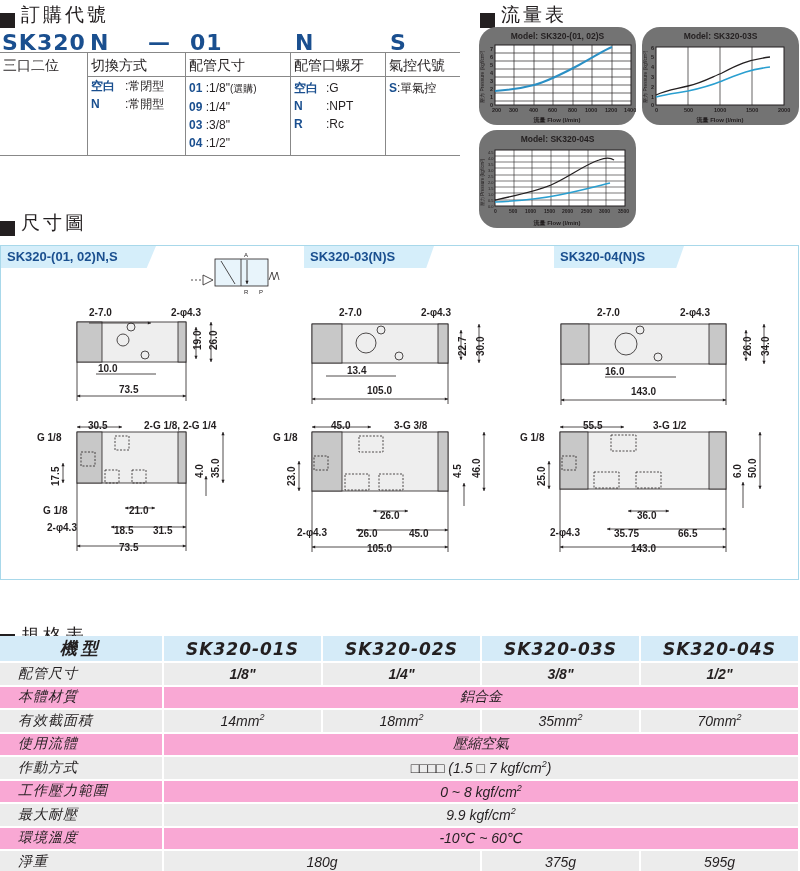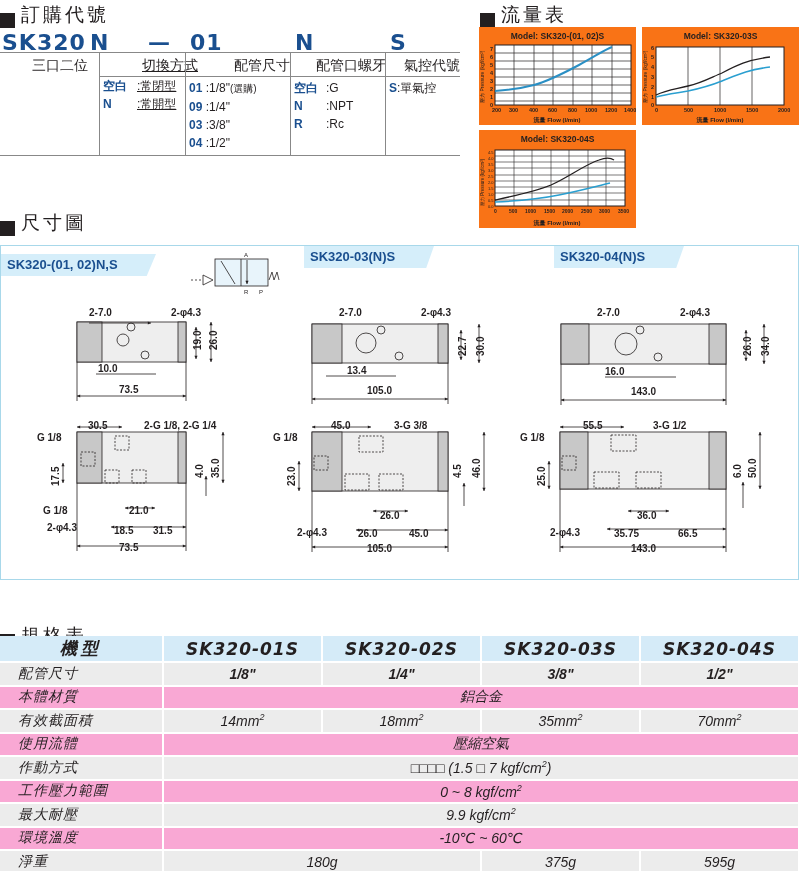--- a/index.html
+++ b/index.html
@@ -5,26 +5,26 @@
   * { box-sizing: border-box; margin: 0; padding: 0; }
   body { width: 800px; height: 871px; background: #ffffff; font-family: "Liberation Sans", "DejaVu Sans", sans-serif; color: #231f20; position: relative; overflow: hidden; }
   .abs { position: absolute; }
   .sec-title { position: absolute; font-size: 19px; letter-spacing: 3px; color: #231f20; display: flex; align-items: flex-end; }
   .sec-title .sq { width: 15px; height: 15px; background: #231f20; margin-right: 6px; display: inline-block; }
   
   .code-row { position: absolute; top: 30px; left: 2px; font-size: 22px; font-weight: bold; color: #1a4f8f; letter-spacing: 1px; font-family: "DejaVu Sans", sans-serif; }
   .order-table { position: absolute; top: 52px; left: 0; width: 460px; border-top: 1.5px solid #888; border-bottom: 1.5px solid #888; height: 104px; }
   .ocol { position: absolute; top: 0; height: 102px; border-left: 1px solid #888; padding-left: 3px; }
   .ocol.first { border-left: none; }
-  .ohead { font-size: 14px; height: 24px; line-height: 24px; border-bottom: 1px solid #888; margin-left: -3px; padding-left: 3px; text-align: right; }
+  .ohead { font-size: 14px; height: 24px; line-height: 24px; border-bottom: 1px solid #888; margin-left: -3px; padding-left: 3px; }
   .oline { font-size: 12px; line-height: 18px; white-space: nowrap; }
   .blue { color: #1a4f8f; font-weight: bold; }
   .small { font-size: 10px; }
   
-  .chart { position: absolute; background: #f97316; }
+  .chart { position: absolute; background: #737373; border-radius: 18px; }
   .chart-title { position: absolute; width: 100%; text-align: center; font-size: 8.5px; font-weight: bold; top: 4px; }
   .chart svg { position: absolute; left: 0; top: 0; }
   
   .dim-box { position: absolute; left: 0; top: 245px; width: 799px; height: 335px; border: 1px solid #a8d8ea; border-top: 1.5px solid #a8d8ea; }
   .dim-tab { position: absolute; height: 22px; background: #d5eefa; color: #1a4f8f; font-weight: bold; font-size: 13px; line-height: 22px; padding-left: 6px; }
   
   .spec { position: absolute; left: 0; top: 636px; width: 800px; border-collapse: collapse; }
   .spec td { height: 23.5px; font-size: 14px; border-right: 2px solid #fff; border-bottom: 2px solid #fff; text-align: center; font-style: italic; }
   .spec tr.hdr td { background: #d5ebf8; font-size: 17px; font-weight: bold; height: 26px; font-family: "DejaVu Sans", sans-serif; letter-spacing: 1px; }
   .spec tr.g td { background: #ececec; }
@@ -46,21 +46,21 @@
   <span class="abs" style="left:88px">N</span>
   <span class="abs" style="left:146px">—</span>
   <span class="abs" style="left:188px">01</span>
   <span class="abs" style="left:293px">N</span>
   <span class="abs" style="left:388px">S</span>
 </div>
 <div class="order-table">
   <div class="ocol first" style="left:0;width:88px;">
     <div class="ohead" style="border-bottom:none">三口二位</div>
   </div>
-  <div class="ocol" style="left:99px;width:99px;text-decoration:underline;">
+  <div class="ocol" style="left:87px;width:99px;">
     <div class="ohead">切換方式</div>
     <div class="oline" style="margin-top:0"><span class="blue" style="display:inline-block;width:34px">空白</span><span>:常閉型</span></div>
     <div class="oline"><span class="blue" style="display:inline-block;width:34px">N</span><span>:常開型</span></div>
   </div>
   <div class="ocol" style="left:185px;width:105px;">
     <div class="ohead">配管尺寸</div>
     <div class="oline" style="margin-top:2px"><span class="blue">01</span> <span>:1/8"</span><span class="small">(選購)</span></div>
     <div class="oline"><span class="blue">09</span> <span>:1/4"</span></div>
     <div class="oline"><span class="blue">03</span> <span>:3/8"</span></div>
     <div class="oline"><span class="blue">04</span> <span>:1/2"</span></div>
@@ -202,21 +202,21 @@
     <text x="5" y="76" font-size="4.5" fill="#231f20" transform="rotate(-90 5 76)">壓力 Pressure (kgf/cm²)</text>
     <text x="78" y="95" font-size="6" font-weight="bold" text-anchor="middle" fill="#231f20">流量 Flow (l/min)</text>
   </svg>
 </div>
 
 <div class="sec-title" style="top:210px;left:0;">
     <span class="sq"></span>
     <span>尺寸圖</span>
   </div>
 <div class="dim-box">
-  <div class="dim-tab" style="left:0;top:0;width:155px;clip-path:polygon(0 0,100% 0,94% 100%,0 100%);margin-top:8px;">SK320-(01, 02)N,S</div>
+  <div class="dim-tab" style="left:0;top:0;width:155px;clip-path:polygon(0 0,100% 0,94% 100%,0 100%);">SK320-(01, 02)N,S</div>
   <div class="dim-tab" style="left:303px;top:0;width:130px;clip-path:polygon(0 0,100% 0,94% 100%,0 100%);">SK320-03(N)S</div>
   <div class="dim-tab" style="left:553px;top:0;width:130px;clip-path:polygon(0 0,100% 0,94% 100%,0 100%);">SK320-04(N)S</div>
 
   <svg width="799" height="335" style="position:absolute;left:0;top:0">
     <defs>
         <marker id="ar" viewBox="0 0 6 6" refX="6" refY="3" markerWidth="6" markerHeight="4" orient="auto-start-reverse">
           <path d="M0 0 L6 3 L0 6 z" fill="#231f20"></path>
         </marker>
       </defs>
 

